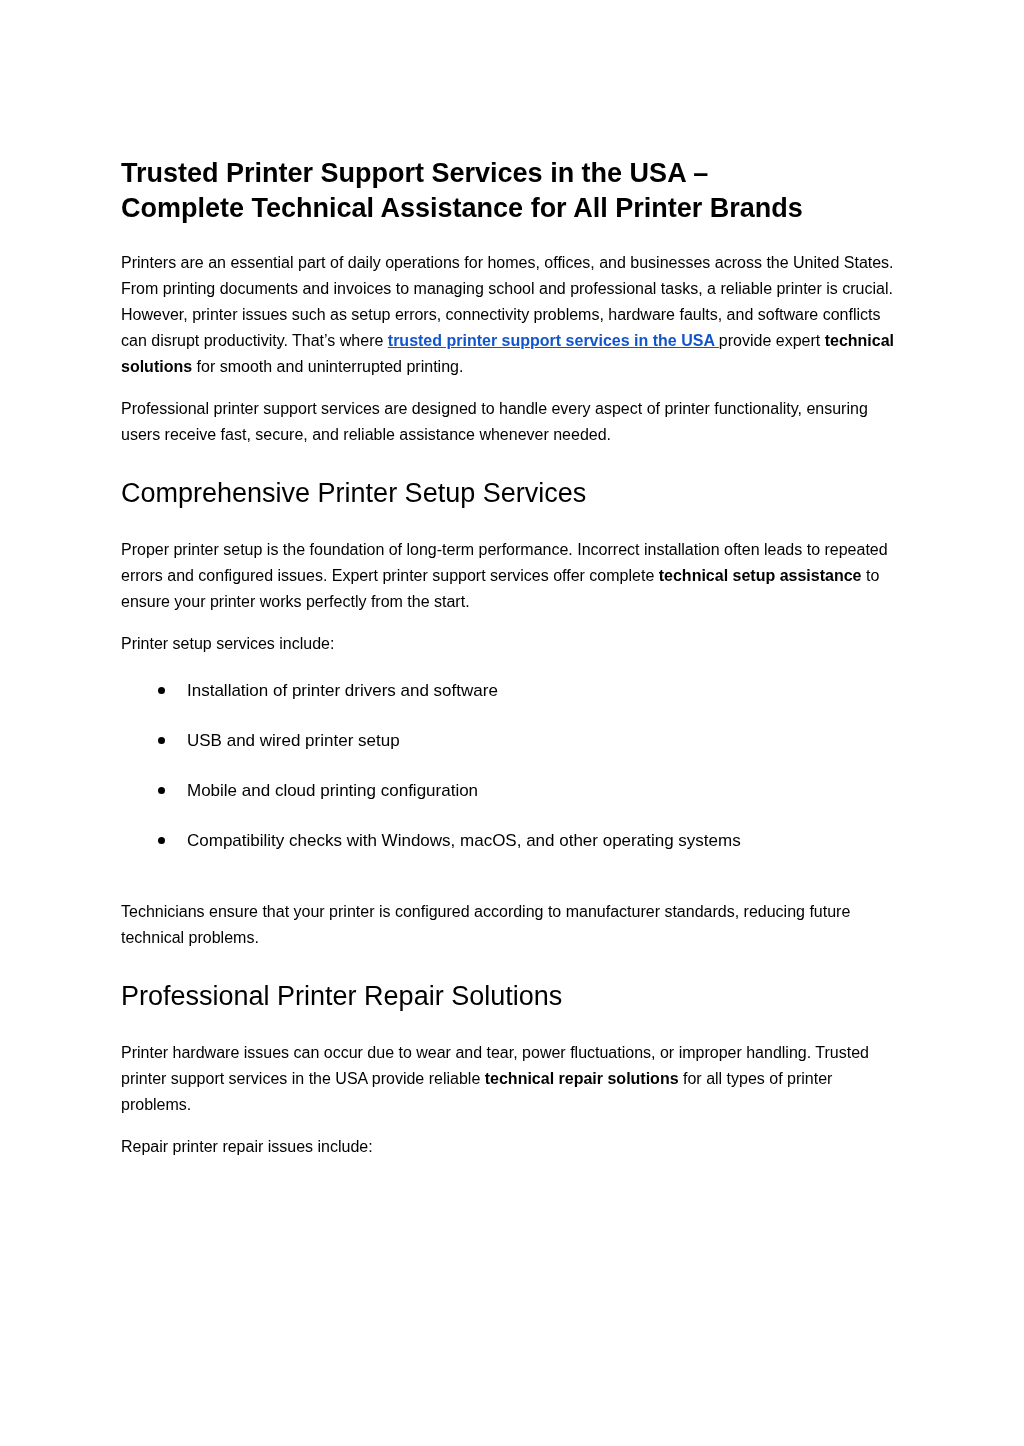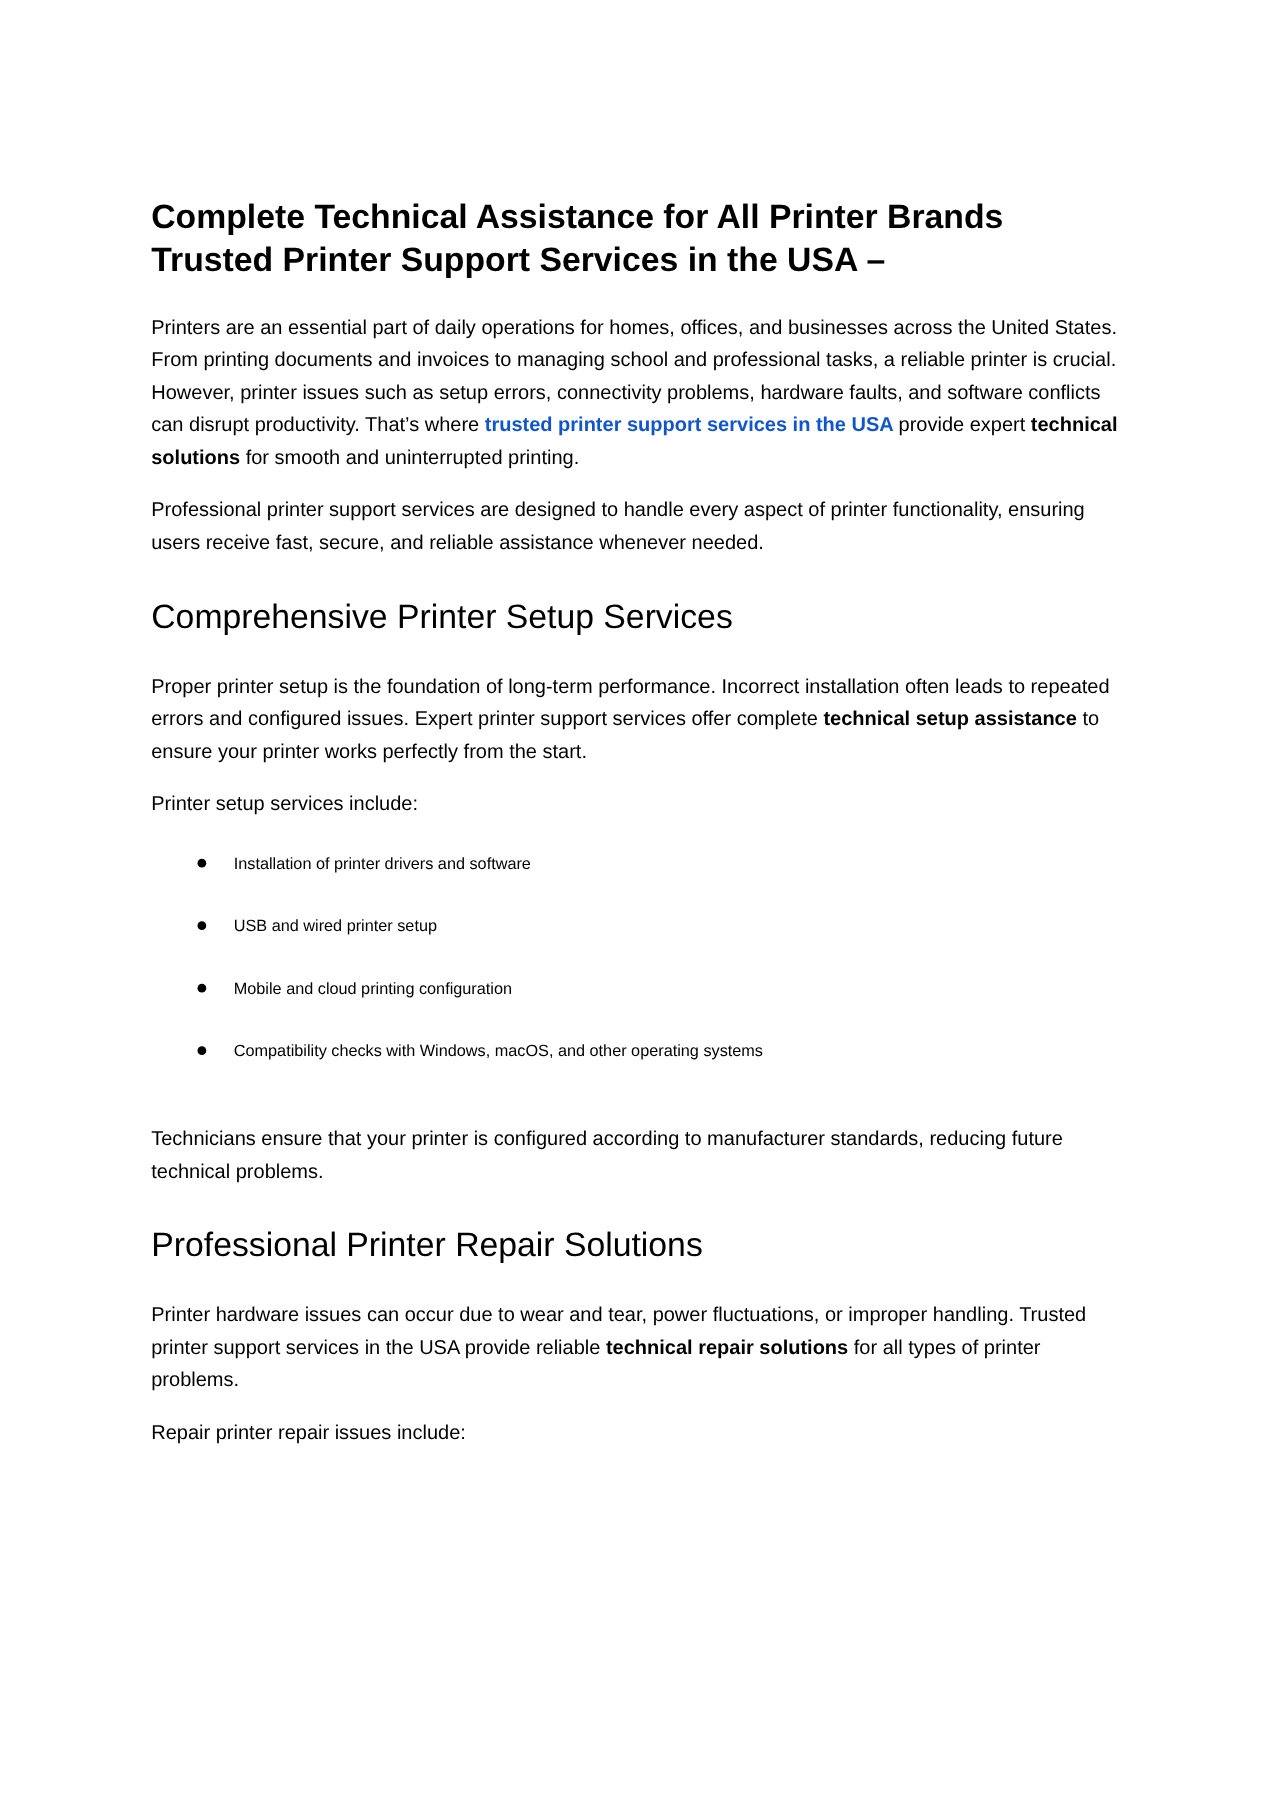--- a/index.html
+++ b/index.html
@@ -32,54 +32,55 @@
     margin: 28px 0 26px 0;
   }
   p {
     font-size: 16px;
     line-height: 26px;
     margin: 16px 0;
   }
   a.doclink {
     color: #1155cc;
     font-weight: 700;
+    text-decoration: underline;
     cursor: pointer;
   }
   strong { font-weight: 700; }
   ul.doclist {
     list-style: none;
     margin: 21px 0 45px 0;
     padding: 0;
   }
   ul.doclist li {
     position: relative;
     padding-left: 66px;
-    font-size: 13px;
+    font-size: 17px;
     line-height: 26px;
     margin-bottom: 24px;
   }
   ul.doclist li:last-child { margin-bottom: 0; margin-top: 20px; }
   .bullet {
     position: absolute;
     left: 37px;
     top: 9px;
     width: 7px;
     height: 7px;
     border-radius: 50%;
     background: #000000;
   }
 </style>
 </head>
 <body>
 
 <div class="page">
 
   <h1>
+      <span class="tl">Trusted Printer Support Services in the USA –</span>
       <span class="tl">Complete Technical Assistance for All Printer Brands</span>
-      <span class="tl">Trusted Printer Support Services in the USA –</span>
     </h1>
 
   <p><span>Printers are an essential part of daily operations for homes, offices, and businesses across the United States. From printing documents and invoices to managing school and professional tasks, a reliable printer is crucial. However, printer issues such as setup errors, connectivity problems, hardware faults, and software conflicts can disrupt productivity. That’s where </span><a class="doclink">trusted printer support services in the USA </a><span>provide expert </span><strong>technical solutions</strong><span> for smooth and uninterrupted printing.</span></p>
 
   <p>Professional printer support services are designed to handle every aspect of printer functionality, ensuring users receive fast, secure, and reliable assistance whenever needed.</p>
 
   <h2>Comprehensive Printer Setup Services</h2>
 
   <p><span>Proper printer setup is the foundation of long-term performance. Incorrect installation often leads to repeated errors and configured issues. Expert printer support services offer complete </span><strong>technical setup assistance</strong><span> to ensure your printer works perfectly from the start.</span></p>
 

